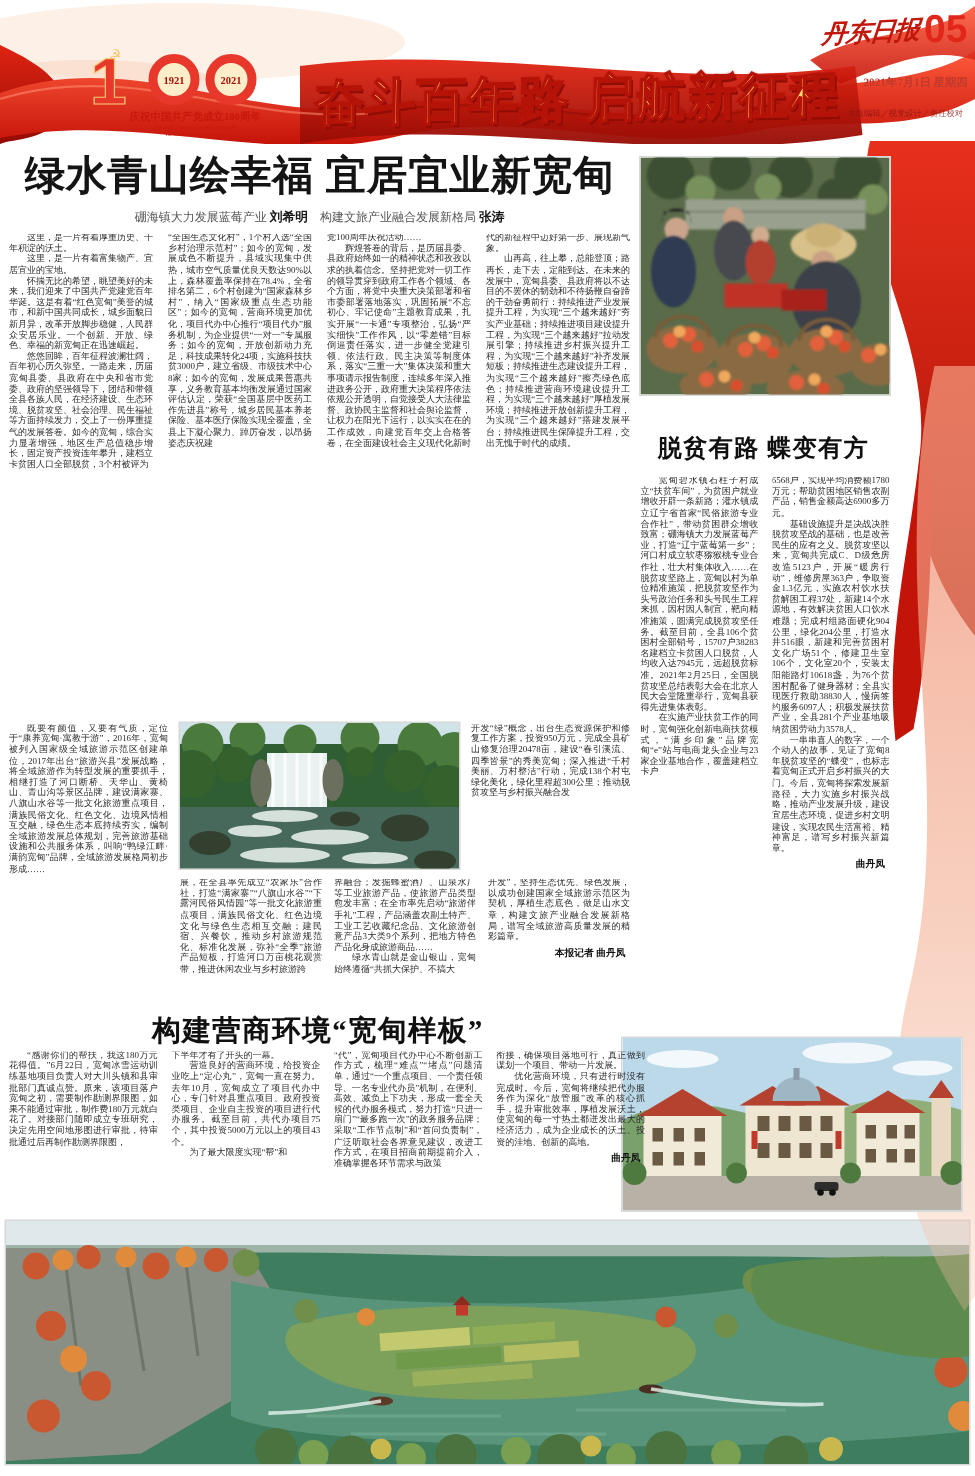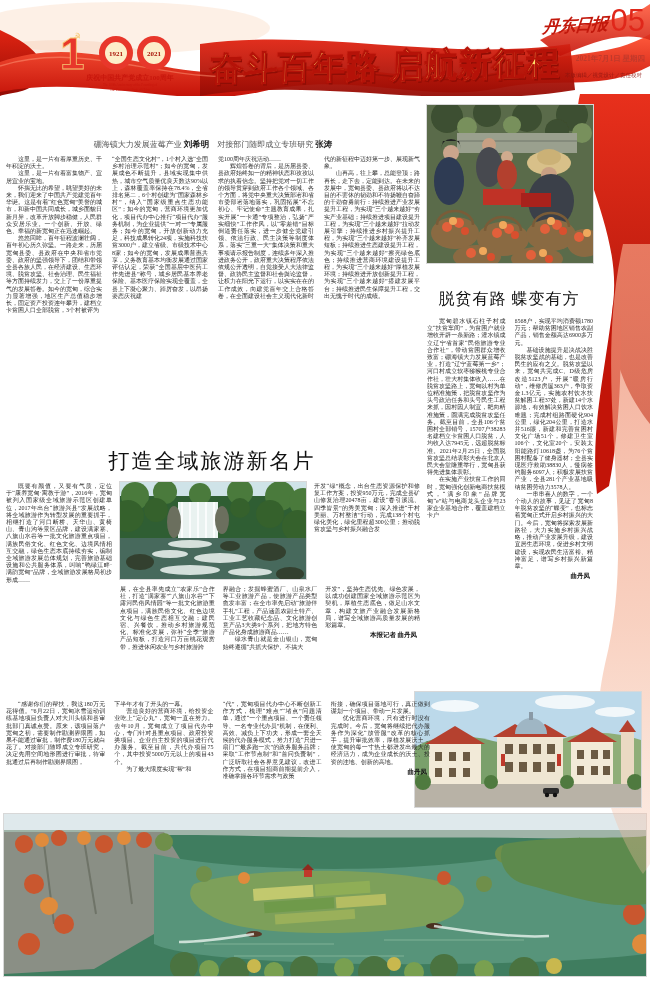--- a/index.html
+++ b/index.html
@@ -12,41 +12,41 @@
   .slogan{left:200px;top:44px;width:370px;text-align:center;z-index:2;
           font-family:"Liberation Sans","DejaVu Sans",sans-serif;font-weight:bold;
           font-size:33px;color:#ffe06b;letter-spacing:1px;white-space:nowrap;
           -webkit-text-stroke:1.1px #b51208;
           text-shadow:1.5px 2px 0 #8f0d05,0 0 2px #c21408;
           transform:skewX(-2deg) rotate(-1deg);}
   .masthead{right:5px;top:8px;width:160px;z-index:3;text-align:right;}
   .masthead-row{display:flex;justify-content:flex-end;align-items:flex-end;gap:4px;}
   .paper-name{font-weight:bold;font-style:italic;color:#c2180c;font-size:17px;
               transform:skewX(-8deg) rotate(-3deg);letter-spacing:-1px;line-height:1;}
-  .page-number{font-family:"Liberation Sans",sans-serif;font-weight:normal;
-               font-size:31px;color:#e0271a;line-height:.85;}
+  .page-number{font-family:"Liberation Sans",sans-serif;font-weight:bold;
+               font-size:26px;color:#e0271a;line-height:.85;}
   .date-line{font-size:7.5px;color:#c0392b;margin-top:20px;font-weight:bold;}
   .credits-line{right:8px;top:72px;font-size:5.5px;color:#8b1510;z-index:3;opacity:.85;}
   
   .ribbon-tail{right:0;top:94px;z-index:2;pointer-events:none;}
   
   .headline{left:2px;top:99px;width:422px;text-align:center;z-index:4;
             font-family:"Liberation Sans","DejaVu Sans",sans-serif;font-weight:bold;
             font-size:27px;color:#141414;white-space:nowrap;letter-spacing:.5px;}
   .byline{left:2px;top:139px;width:422px;text-align:center;z-index:4;
           font-size:8px;color:#555;}
   .byline b{color:#1a1a1a;font-size:8.5px;font-family:Liberation Serif, serif;}
   .cols{display:flex;gap:10px;z-index:4;}
   .col{flex:1;overflow:hidden;}
   .page p{margin:0;text-indent:2em;text-align:justify;font-size:6px;
           line-height:7.2px;color:#2b2b2b;}
   .cont p:first-child{text-indent:0;}
   .lead-cols{left:6px;top:156px;width:414px;height:277px;}
   
-  .art-title{text-align:center;font-weight:normal;color:#101010;z-index:4;white-space:nowrap;}
+  .art-title{text-align:center;font-weight:bold;color:#101010;z-index:4;white-space:nowrap;}
   .t-tourism{left:0;top:447px;width:424px;font-size:21px;letter-spacing:2px;}
   .t-poverty{left:425px;top:289px;width:168px;font-size:16px;letter-spacing:1px;}
   .t-business{left:0;top:674px;width:424px;font-size:19px;letter-spacing:1px;}
   
   .tourism-left{left:6px;top:483px;width:106px;height:214px;z-index:4;overflow:hidden;}
   .tourism-right{left:314px;top:483px;width:106px;height:99px;z-index:4;overflow:hidden;}
   .tourism-bottom{left:120px;top:586px;width:300px;height:111px;gap:8px;}
   .poverty-cols{left:427px;top:318px;width:166px;height:354px;gap:9px;}
   .business-cols{left:6px;top:701px;width:424px;height:102px;gap:9px;}
   .sig{text-align:right;font-weight:bold;font-size:6.5px;color:#111;margin-top:2px;padding-right:3px;}
@@ -117,25 +117,26 @@
         <stop offset=".6" stop-color="#f3ab8d" stop-opacity=".55"></stop>
         <stop offset="1" stop-color="#f6c3a8" stop-opacity=".3"></stop>
       </linearGradient>
     </defs>
     <path d="M115,0 L45,0 C30,60 88,130 78,210 C73,262 92,300 115,330 Z" fill="url(#tailRed)"></path>
     <path d="M78,210 C70,280 55,335 62,400 L74,392 C86,332 86,262 86,225 Z" fill="#c21408"></path>
     <path d="M88,150 C55,300 105,430 70,570 C48,668 82,740 108,780 L115,770 L115,150 Z" fill="url(#salmon)"></path>
     <path d="M98,230 C75,340 112,470 88,590 C75,660 95,720 112,755" stroke="#e8razor" stroke-width="0" fill="none"></path>
   </svg>
 
+  <div class="abs headline">绿水青山绘幸福 宜居宜业新宽甸</div>
   <div class="abs byline">
     <span>硼海镇大力发展蓝莓产业</span>
     <b>刘希明</b>
     &nbsp;&nbsp;
-    <span>对接部门随即成立专班研究</span>
+    <span>构建文旅产业融合发展新格局</span>
     <b>张涛</b>
   </div>
   <div class="abs cols lead-cols">
     <div class="col">
         <p>这里，是一片有着厚重历史、千年积淀的沃土。</p>
         <p>这里，是一片有着富集物产、宜居宜业的宝地。</p>
         <p>怀揣无比的希望，眺望美好的未来，我们迎来了中国共产党建党百年华诞。这是有着“红色宽甸”美誉的城市，和新中国共同成长，城乡面貌日新月异，改革开放脚步稳健，人民群众安居乐业。一个创新、开放、绿色、幸福的新宽甸正在迅速崛起。</p>
         <p>悠悠回眸，百年征程波澜壮阔，百年初心历久弥坚。一路走来，历届宽甸县委、县政府在中央和省市党委、政府的坚强领导下，团结和带领全县各族人民，在经济建设、生态环境、脱贫攻坚、社会治理、民生福祉等方面持续发力，交上了一份厚重提气的发展答卷。如今的宽甸，综合实力显著增强，地区生产总值稳步增长，固定资产投资连年攀升，建档立卡贫困人口全部脱贫，3个村被评为</p>
       </div>
     <div class="col cont">
@@ -144,21 +145,20 @@
     <div class="col cont">
         <p>党100周年庆祝活动……</p>
         <p>辉煌答卷的背后，是历届县委、县政府始终如一的精神状态和孜孜以求的执着信念。坚持把党对一切工作的领导贯穿到政府工作各个领域、各个方面，将党中央重大决策部署和省市委部署落地落实，巩固拓展“不忘初心、牢记使命”主题教育成果，扎实开展“一卡通”专项整治，弘扬“严实细快”工作作风，以“零差错”目标倒逼责任落实，进一步健全党建引领、依法行政、民主决策等制度体系，落实“三重一大”集体决策和重大事项请示报告制度，连续多年深入推进政务公开，政府重大决策程序依法依规公开透明，自觉接受人大法律监督、政协民主监督和社会舆论监督，让权力在阳光下运行，以实实在在的工作成效，向建党百年交上合格答卷，在全面建设社会主义现代化新时</p>
       </div>
     <div class="col cont">
         <p>代的新征程中迈好第一步、展现新气象。</p>
         <p>山再高，往上攀，总能登顶；路再长，走下去，定能到达。在未来的发展中，宽甸县委、县政府将以不达目的不罢休的韧劲和不待扬鞭自奋蹄的干劲奋勇前行：持续推进产业发展提升工程，为实现“三个越来越好”夯实产业基础；持续推进项目建设提升工程，为实现“三个越来越好”拉动发展引擎；持续推进乡村振兴提升工程，为实现“三个越来越好”补齐发展短板；持续推进生态建设提升工程，为实现“三个越来越好”擦亮绿色底色；持续推进营商环境建设提升工程，为实现“三个越来越好”厚植发展环境；持续推进开放创新提升工程，为实现“三个越来越好”搭建发展平台；持续推进民生保障提升工程，交出无愧于时代的成绩。</p>
       </div>
   </div>
 
-  <div class="abs art-title t-tourism">打造全域旅游新名片</div>
   <div class="abs tourism-left">
       <p>既要有颜值，又要有气质，定位于“康养宽甸·寓教于游”，2016年，宽甸被列入国家级全域旅游示范区创建单位，2017年出台“旅游兴县”发展战略，将全域旅游作为转型发展的重要抓手，相继打造了河口断桥、天华山、黄椅山、青山沟等景区品牌，建设满家寨、八旗山水谷等一批文化旅游重点项目，满族民俗文化、红色文化、边境风情相互交融，绿色生态本底持续夯实，编制全域旅游发展总体规划，完善旅游基础设施和公共服务体系，叫响“鸭绿江畔·满韵宽甸”品牌，全域旅游发展格局初步形成……</p>
     </div>
 
   <svg class="abs photo ph-waterfall" width="186" height="97" viewBox="0 0 186 97">
     <rect width="186" height="97" fill="#2f5e33"></rect>
     <rect width="186" height="14" fill="#cfe3e8"></rect>
     <g fill="#4a7a3c">
         <circle cx="15" cy="14" r="14"></circle>
         <circle cx="45" cy="10" r="12"></circle>
@@ -308,20 +308,21 @@
     <div class="col cont">
       <div class="cont">
           <p>6568户，实现平均消费额1780万元；帮助贫困地区销售农副产品，销售金额高达6900多万元。</p>
           <p>基础设施提升是决战决胜脱贫攻坚战的基础，也是改善民生的应有之义。脱贫攻坚以来，宽甸共完成C、D级危房改造5123户，开展“暖房行动”，维修房屋363户，争取资金1.3亿元，实施农村饮水扶贫解困工程37处，新建14个水源地，有效解决贫困人口饮水难题；完成村组路面硬化904公里，绿化204公里，打造水井516眼，新建和完善贫困村文化广场51个，修建卫生室106个，文化室20个，安装太阳能路灯10618盏，为76个贫困村配备了健身器材；全县实现医疗救助38830人，慢病签约服务6097人；积极发展扶贫产业，全县281个产业基地吸纳贫困劳动力3578人。</p>
           <p>一串串喜人的数字，一个个动人的故事，见证了宽甸8年脱贫攻坚的“蝶变”，也标志着宽甸正式开启乡村振兴的大门。今后，宽甸将探索发展新路径，大力实施乡村振兴战略，推动产业发展升级，建设宜居生态环境，促进乡村文明建设，实现农民生活富裕、精神富足，谱写乡村振兴新篇章。</p>
         </div>
       <div class="sig">曲丹凤</div>
     </div>
   </div>
 
+  <div class="abs art-title t-business">构建营商环境“宽甸样板”</div>
   <div class="abs cols business-cols">
     <div class="col">
         <p>“感谢你们的帮扶，我这180万元花得值。”6月22日，宽甸冰雪运动训练基地项目负责人对大川头镇和县审批部门真诚点赞。原来，该项目落户宽甸之初，需要制作勘测界限图，如果不能通过审批，制作费180万元就白花了。对接部门随即成立专班研究，决定先用空间地形图进行审批，待审批通过后再制作勘测界限图，</p>
       </div>
     <div class="col cont">
         <p>下半年才有了开头的一幕。</p>
         <p>营造良好的营商环境，给投资企业吃上“定心丸”，宽甸一直在努力。去年10月，宽甸成立了项目代办中心，专门针对县重点项目、政府投资类项目、企业自主投资的项目进行代办服务。截至目前，共代办项目75个，其中投资5000万元以上的项目43个。</p>
         <p>为了最大限度实现“帮”和</p>
       </div>
     <div class="col cont">

